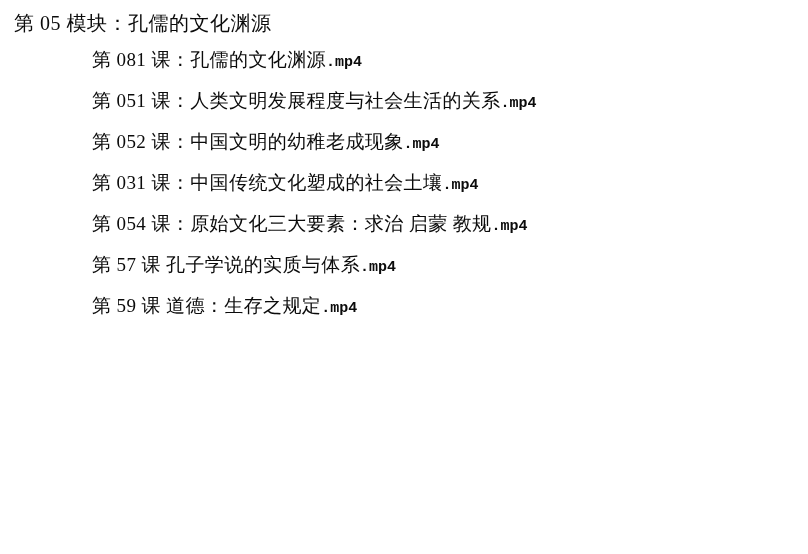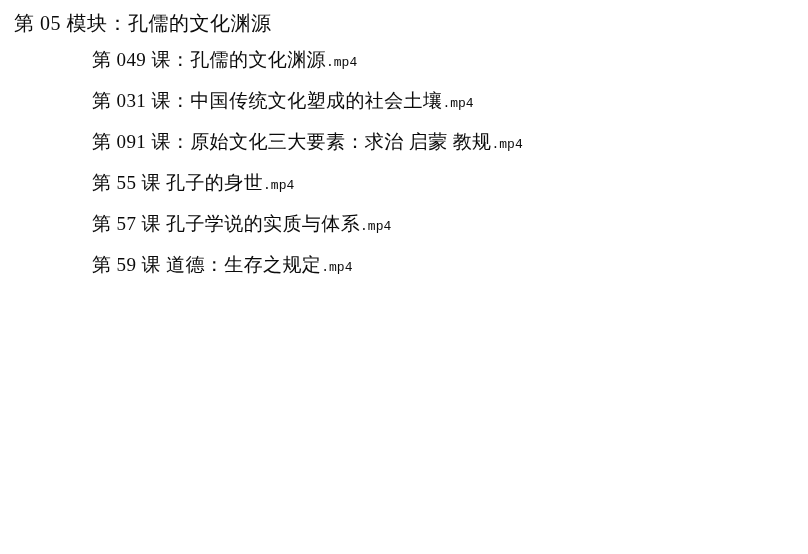--- a/index.html
+++ b/index.html
@@ -36,33 +36,35 @@
   }
   .lesson-item {
     font-size: 19px;
     line-height: 24px;
     margin: 0 0 14px 92px;
     letter-spacing: 0.4px;
     white-space: nowrap;
   }
   .ext {
     font-family: "Liberation Mono", "DejaVu Sans Mono", monospace;
-    font-size: 13px;
+    font-size: 15px;
     letter-spacing: 0;
+    font-weight: bold;
   }
 </style>
 </head>
 <body>
 
 <div class="page">
 
   <h1 class="module-title">第 05 模块：孔儒的文化渊源</h1>
 
   <ul class="lesson-list">
-    <li class="lesson-item"><span>第 049 课：孔儒的文化渊源</span><span class="ext">.mp4</span></li>
+    <li class="lesson-item"><span>第 081 课：孔儒的文化渊源</span><span class="ext">.mp4</span></li>
+    <li class="lesson-item"><span>第 051 课：人类文明发展程度与社会生活的关系</span><span class="ext">.mp4</span></li>
+    <li class="lesson-item"><span>第 052 课：中国文明的幼稚老成现象</span><span class="ext">.mp4</span></li>
     <li class="lesson-item"><span>第 031 课：中国传统文化塑成的社会土壤</span><span class="ext">.mp4</span></li>
-    <li class="lesson-item"><span>第 091 课：原始文化三大要素：求治 启蒙 教规</span><span class="ext">.mp4</span></li>
-    <li class="lesson-item"><span>第 55 课 孔子的身世</span><span class="ext">.mp4</span></li>
+    <li class="lesson-item"><span>第 054 课：原始文化三大要素：求治 启蒙 教规</span><span class="ext">.mp4</span></li>
     <li class="lesson-item"><span>第 57 课 孔子学说的实质与体系</span><span class="ext">.mp4</span></li>
     <li class="lesson-item"><span>第 59 课 道德：生存之规定</span><span class="ext">.mp4</span></li>
   </ul>
 
 </div>
 
 </body></html>

